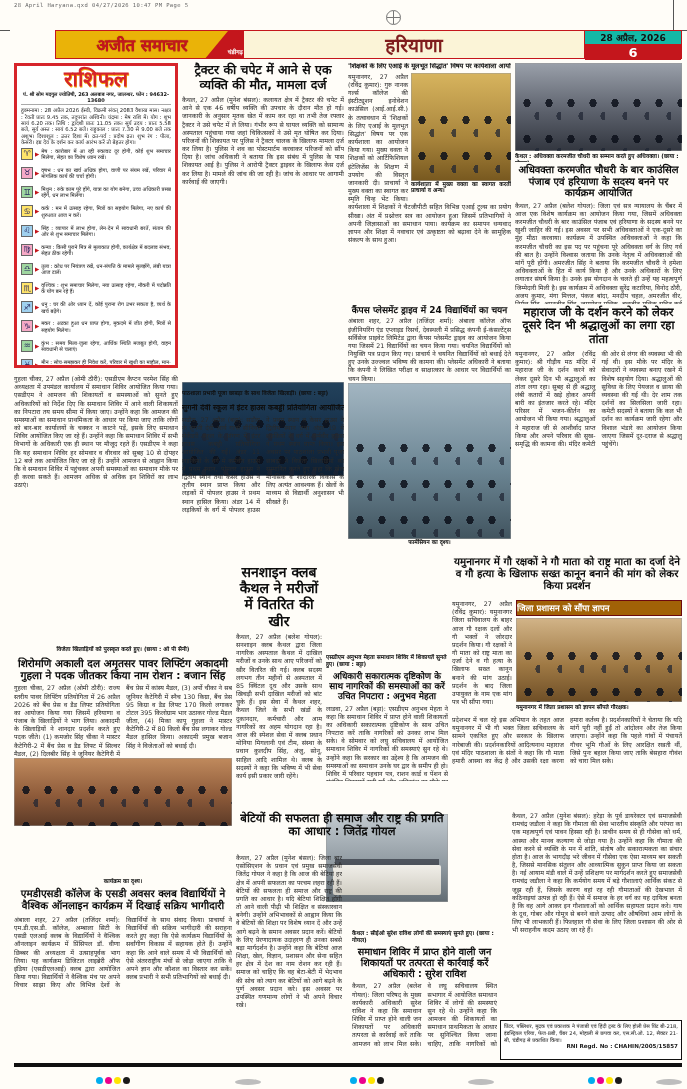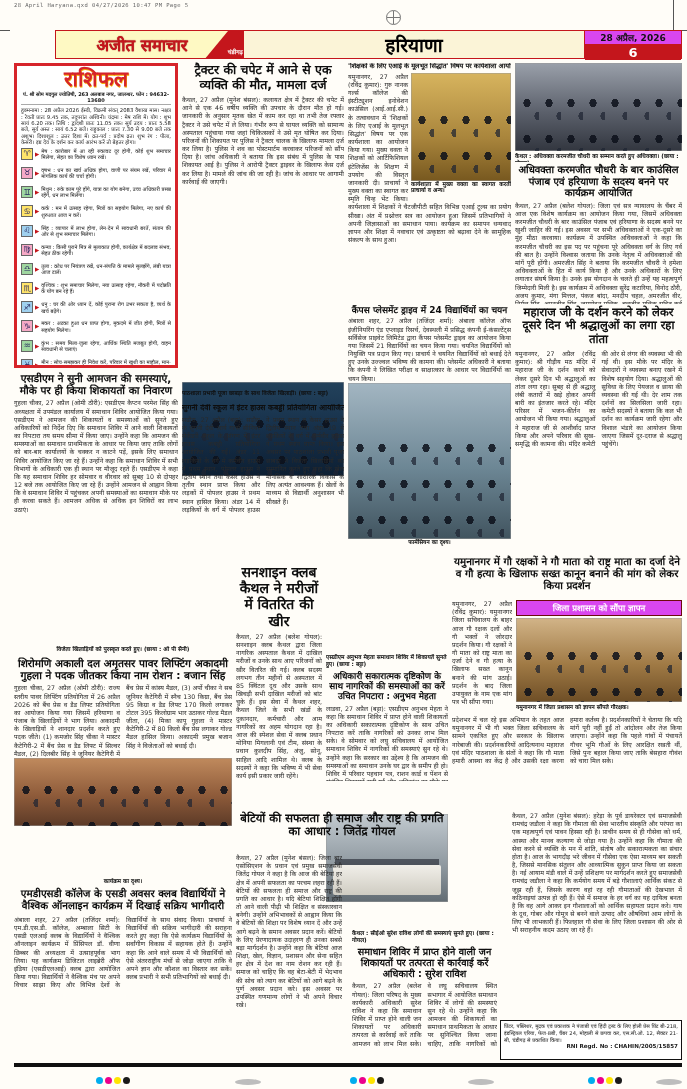--- a/index.html
+++ b/index.html
@@ -8,27 +8,27 @@
   .abs{position:absolute}
   
   .print-line{font-size:5.5px;color:#666;letter-spacing:.4px;font-family:"DejaVu Sans Mono",monospace}
   .reg-cross{width:13px;height:13px;border:1px solid #777;border-radius:50%;
     background:linear-gradient(#777,#777) center/1px 13px no-repeat,linear-gradient(#777,#777) center/13px 1px no-repeat}
   .corner-v{width:1px;height:46px;background:#555}
   .corner-h{height:1px;background:#555}
   
   .masthead{display:flex;border:1.5px solid #c4161c;background:#fbf4d7;height:29px;box-sizing:border-box}
   .brand{width:188px;background:#c4161c;position:relative;flex:none}
-  .brand-inner{position:absolute;left:0;top:0;bottom:0;right:16px;background:#fef9c3;
+  .brand-inner{position:absolute;left:0;top:0;bottom:0;right:16px;background:#eab308;
     clip-path:polygon(0 0,100% 0,87% 100%,0 100%);display:flex;align-items:center;justify-content:center}
   .brand-title{font-size:16.5px;font-weight:800;color:#c4161c;text-shadow:0 0 1px #8e0d12;white-space:nowrap}
   .brand-edition{position:absolute;right:1px;bottom:2px;font-size:6px;font-weight:700;color:#fff;white-space:nowrap}
-  .sec-title{flex:1;display:flex;align-items:center;justify-content:center;font-size:19px;font-weight:800;color:#000000}
+  .sec-title{flex:1;display:flex;align-items:center;justify-content:center;font-size:19px;font-weight:800;color:#7f1d1d}
   .mast-right{width:96px;flex:none;border-left:1.5px solid #c4161c;display:flex;flex-direction:column}
-  .mast-date{flex:1;background:#d946ef;display:flex;align-items:center;justify-content:center;
+  .mast-date{flex:1;background:#14b8a6;display:flex;align-items:center;justify-content:center;
     font-size:9px;font-weight:800;color:#111;border-bottom:1.5px solid #c4161c;white-space:nowrap}
   .mast-page{flex:1;background:#c4161c;display:flex;align-items:center;justify-content:center;
     font-size:13px;font-weight:800;color:#fff}
   
   .rashi{border:3px solid #d6242a;box-sizing:border-box;padding:2px 4px;background:#fff;overflow:hidden}
   .rashi-title{font-size:21px;font-weight:800;color:#d6242a;text-align:center;line-height:1.05;
     text-shadow:.5px .5px 0 #f4b000;margin:0}
   .rashi-contact{font-size:5px;font-weight:700;text-align:center;color:#111;border-bottom:.5px solid #aaa;
     padding-bottom:1px;margin-top:1px}
   .rashi-intro{font-size:5.3px;line-height:1.22;text-align:justify;color:#222;margin:2px 0}
@@ -45,21 +45,21 @@
   .cols2{column-count:2;column-gap:6px}
   .cap{font-weight:700;font-size:5.8px;line-height:1.18;color:#101010;overflow:hidden}
   .cap.ctr{text-align:center}
   .photo{position:relative;overflow:hidden;box-shadow:0 0 0 .5px #999 inset}
   .photo.crowd::after{content:"";position:absolute;left:1%;right:0;bottom:0;height:64%;
     background-image:radial-gradient(ellipse 6px 7px at 10px 8px,rgba(12,16,26,.85) 58%,transparent 62%),
       radial-gradient(ellipse 6px 7px at 21px 21px,rgba(30,36,50,.72) 58%,transparent 62%);
     background-size:22px 36px;background-repeat:repeat}
   .photo.desk::after{content:"";position:absolute;left:6%;right:6%;bottom:8%;height:34%;
     background:linear-gradient(180deg,#f1efe9,#cfccc2);border-radius:2px;box-shadow:0 -8px 0 -2px rgba(20,24,34,.55)}
-  .kicker{background:#d946ef;color:#fff;font-weight:800;text-align:center;border:1px solid #6d0a0e;
+  .kicker{background:#a16207;color:#fff;font-weight:800;text-align:left;border:1px solid #6d0a0e;
     font-size:8.5px;line-height:1.7;overflow:hidden;white-space:nowrap}
   
   .imprint{border:1.3px solid #111;box-sizing:border-box;padding:2px 3px;font-size:5.2px;line-height:1.3;
     text-align:justify;color:#222;background:#fff}
   .rni{font-weight:800;font-size:5.6px;text-align:right}
   .rule{background:#101010}
   .dot{width:7px;height:7px;border-radius:50%;display:inline-block;margin-right:2px;vertical-align:middle}
   .ellipse{width:26px;height:6px;border-radius:50%;background:#bdbdbd;display:inline-block;vertical-align:middle}
 </style>
 </head>
@@ -189,21 +189,20 @@
   </section>
 
   <figure class="abs photo crowd" style="left:182px;top:294px;width:162px;height:94px;background:linear-gradient(180deg,#23425c,#16304a 50%,#0d1f33);margin:0"></figure>
   <div class="abs cap" style="left:182px;top:390px;width:162px;height:12px">पाठशाला प्रभारी पूजा छाबड़ा के साथ विजेता खिलाड़ी। (छाया : बट्टा)</div>
   <section class="abs" style="left:182px;top:404px;width:162px;height:168px">
     <h2 class="nw" style="font-size:7.6px">सुगनी देवी स्कूल में इंटर हाउस कबड्डी प्रतियोगिता आयोजित</h2>
     <div class="body-txt cols2" style="height:152px;margin-top:3px">सढौरा, 27 अप्रैल (बट्टा): सढौरा के सुगनी देवी आर्य गर्ल्स सीनियर सेकेंडरी स्कूल के प्रांगण में इंटर हाउस कबड्डी प्रतियोगिता आयोजित की गई। अंडर 11 लड़कियों के वर्ग में कर्मवीर हाउस ने प्रथम स्थान, पोपलर हाउस ने द्वितीय स्थान तथा केसर हाउस ने तृतीय स्थान प्राप्त किया और लड़कों में पोपलर हाउस ने प्रथम स्थान हासिल किया। अंडर 14 में लड़कियों के वर्ग में पोपलर हाउस ने प्रथम स्थान व केसर हाउस ने द्वितीय स्थान तथा अंडर 19 में लड़कियों के वर्ग में कर्मवीर हाउस ने प्रथम स्थान प्राप्त किया। इस अवसर पर पाठशाला प्रभारी पूजा छाबड़ा ने विजेता खिलाड़ियों को सम्मानित करते हुए कहा कि खेल मानसिक व शारीरिक विकास के लिए अत्यंत आवश्यक हैं। खेलों के माध्यम से विद्यार्थी अनुशासन भी सीखते हैं।</div>
   </section>
 
   <section class="abs" style="left:14px;top:372px;width:164px;height:200px">
-    <h2 style="font-size:10.5px">एसडीएम ने सुनी आमजन की समस्याएं, मौके पर ही किया शिकायतों का निवारण</h2>
     <div class="body-txt" style="height:160px;margin-top:3px">गुहला चीका, 27 अप्रैल (ओमी ठौरी): एसडीएम कैप्टन परमेश सिंह की अध्यक्षता में उपमंडल कार्यालय में समाधान शिविर आयोजित किया गया। एसडीएम ने आमजन की शिकायतों व समस्याओं को सुनते हुए अधिकारियों को निर्देश दिए कि समाधान शिविर में आने वाली शिकायतों का निपटारा तय समय सीमा में किया जाए। उन्होंने कहा कि आमजन की समस्याओं का समाधान प्राथमिकता के आधार पर किया जाए ताकि लोगों को बार-बार कार्यालयों के चक्कर न काटने पड़ें, इसके लिए समाधान शिविर आयोजित किए जा रहे हैं। उन्होंने कहा कि समाधान शिविर में सभी विभागों के अधिकारी एक ही स्थान पर मौजूद रहते हैं। एसडीएम ने कहा कि यह समाधान शिविर हर सोमवार व वीरवार को सुबह 10 से दोपहर 12 बजे तक आयोजित किए जा रहे हैं। उन्होंने आमजन से आह्वान किया कि वे समाधान शिविर में पहुंचकर अपनी समस्याओं का समाधान मौके पर ही करवा सकते हैं। आमजन अधिक से अधिक इन शिविरों का लाभ उठाएं।</div>
   </section>
 
   <figure class="abs photo crowd" style="left:14px;top:576px;width:218px;height:68px;background:linear-gradient(180deg,#c08a5d,#8e5b3a 55%,#5c3категория0,#5c3a27);background:linear-gradient(180deg,#c08a5d,#8e5b3a 55%,#5c3a27);margin:0"></figure>
   <div class="abs cap ctr" style="left:14px;top:646px;width:218px;height:9px">विजेता खिलाड़ियों को पुरस्कृत करते हुए। (छाया : ओ पी सैनी)</div>
   <section class="abs" style="left:14px;top:657px;width:218px;height:140px">
     <h2 style="font-size:10.5px">शिरोमणि अकाली दल अमृतसर पावर लिफ्टिंग अकादमी गुहला ने पदक जीतकर किया नाम रोशन : बजान सिंह</h2>
     <div class="body-txt cols2" style="height:94px;margin-top:3px">गुहला चीका, 27 अप्रैल (ओमी ठौरी): राज्य स्तरीय पावर लिफ्टिंग प्रतियोगिता में 26 अप्रैल 2026 को बैंच प्रेस व डैड लिफ्ट प्रतियोगिता का आयोजन किया गया जिसमें हरियाणा व पंजाब के खिलाड़ियों ने भाग लिया। अकादमी के खिलाड़ियों ने शानदार प्रदर्शन करते हुए पदक जीते। (1) कमजोर सिंह चीका ने मास्टर कैटेगिरी-2 में बैंच प्रेस व डैड लिफ्ट में सिल्वर मैडल, (2) दिलबीर सिंह ने जूनियर कैटेगिरी में बैंच प्रेस में कांस्य मैडल, (3) अर्पो चीका ने सब जूनियर कैटेगिरी में स्नैच 130 किग्रा, बैंच प्रेस 95 किग्रा व डैड लिफ्ट 170 किलो लगाकर टोटल 395 किलोग्राम भार उठाकर गोल्ड मैडल जीता, (4) मिका कापू गुहला ने मास्टर कैटेगिरी-2 में 80 किलो बैंच प्रेस लगाकर गोल्ड मैडल हासिल किया। अकादमी प्रमुख बजान सिंह ने विजेताओं को बधाई दी।</div>
   </section>
 

